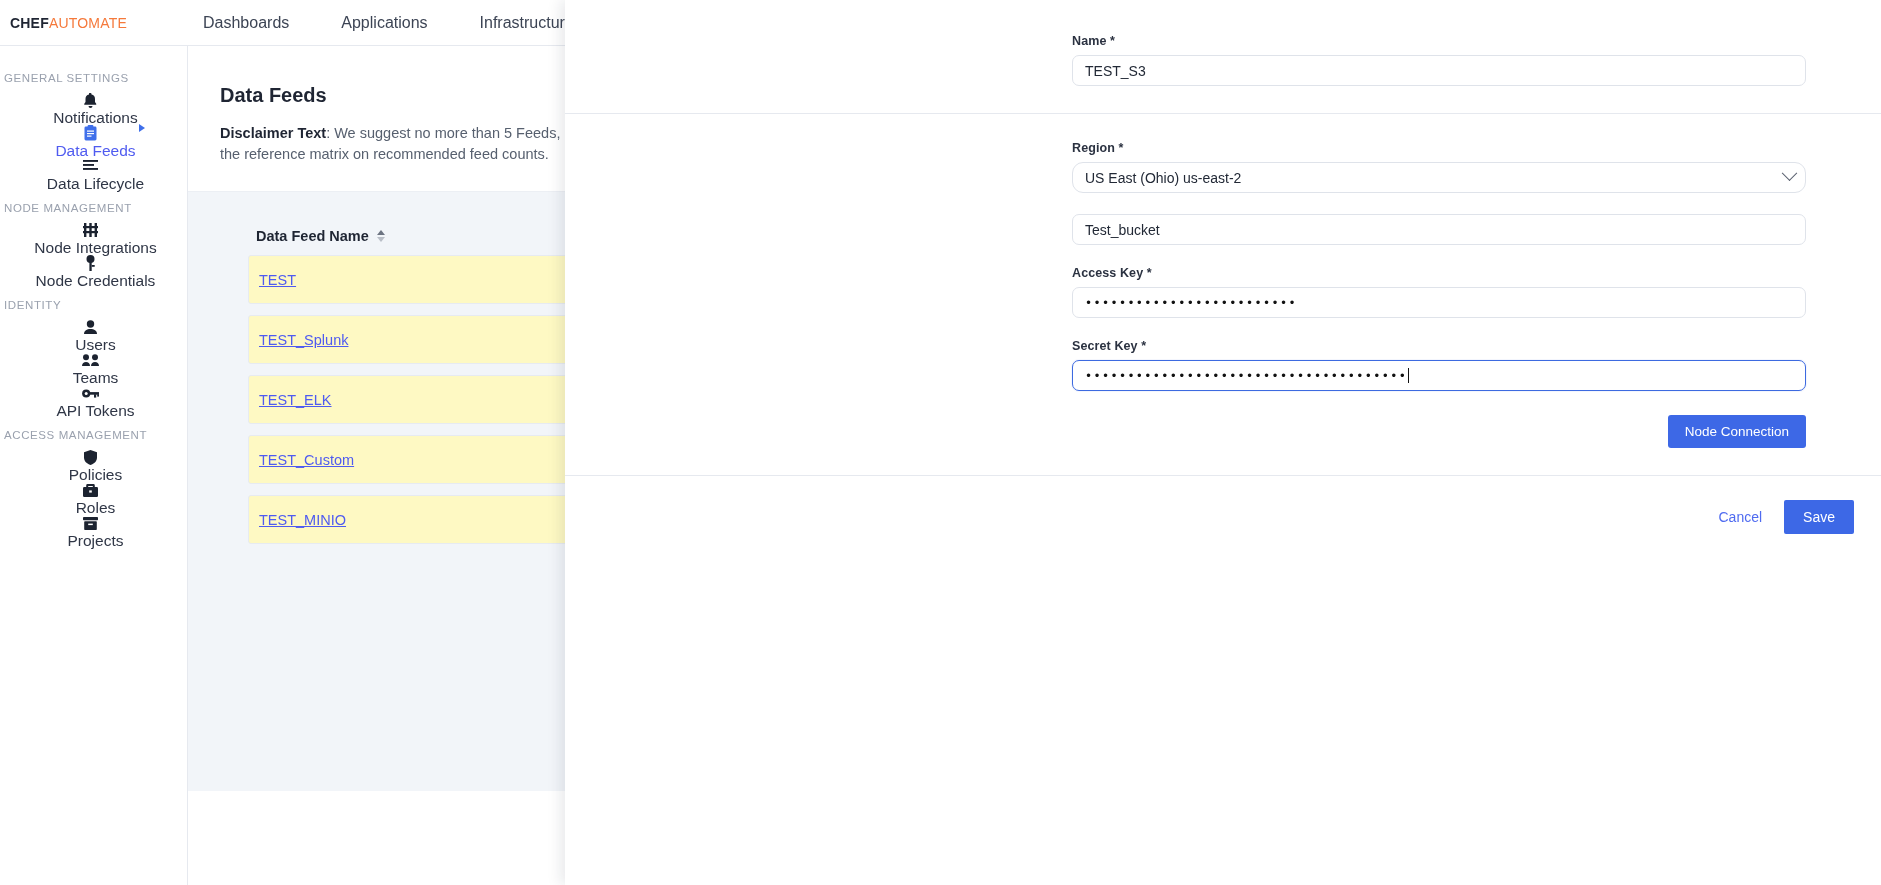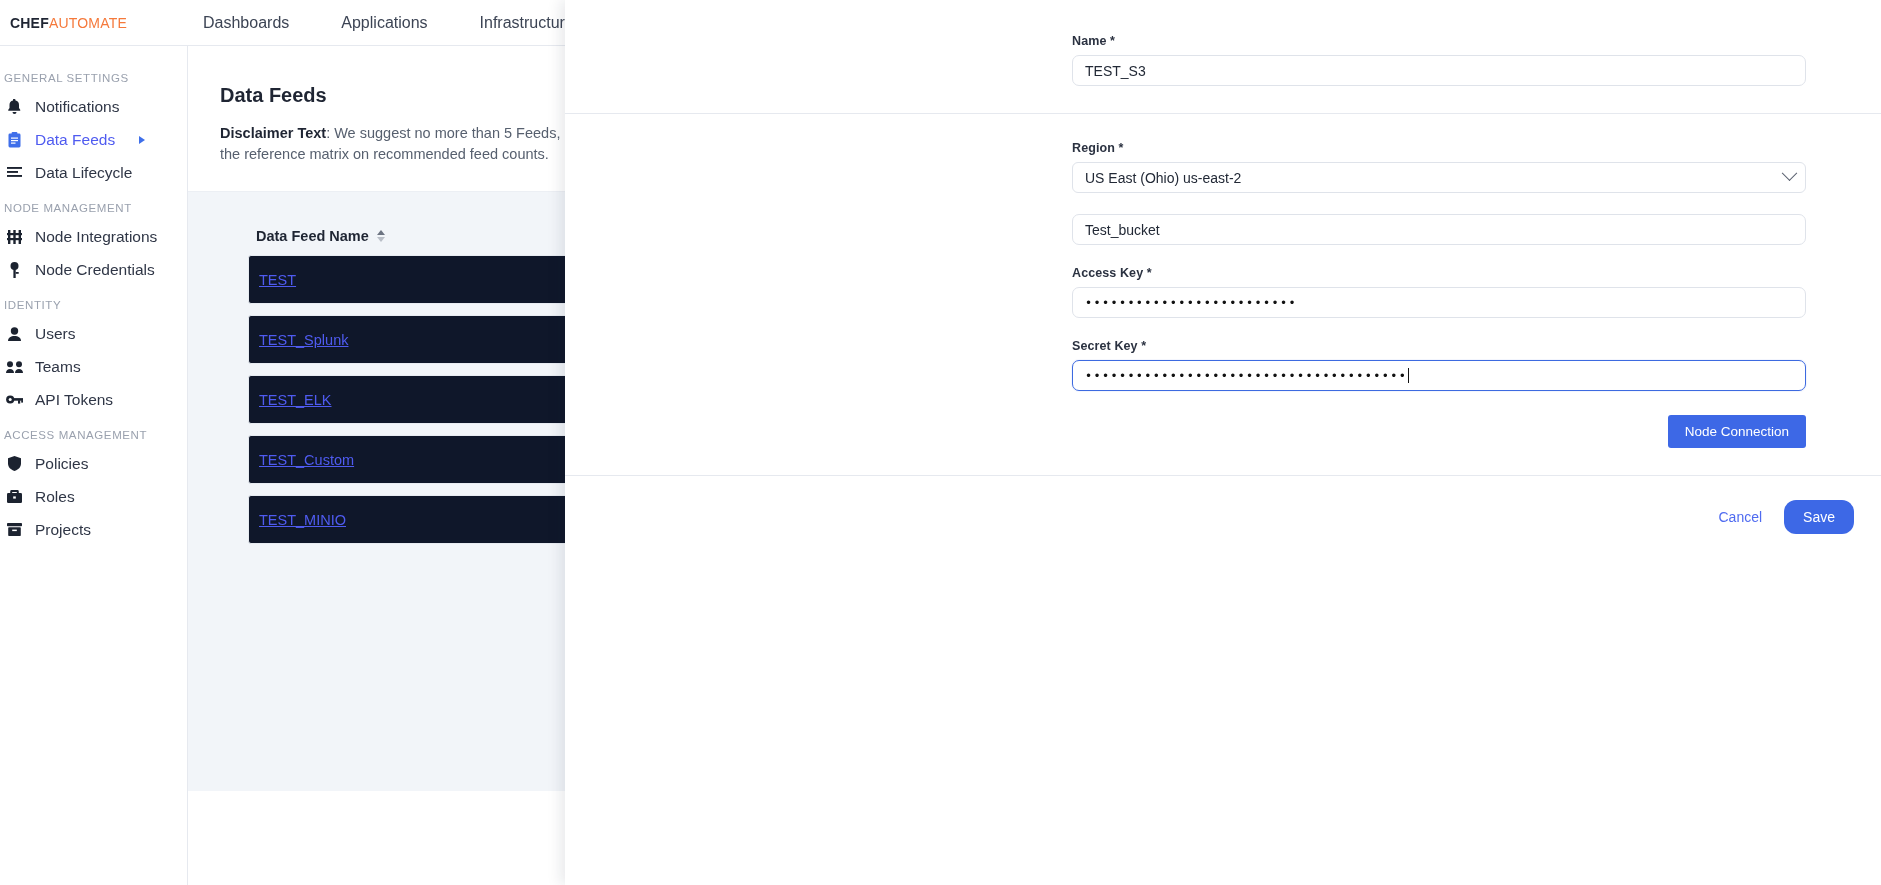--- a/index.html
+++ b/index.html
@@ -36,21 +36,21 @@
     background: #ffffff; border-right: 1px solid #e6e9ef;
     padding-top: 14px;
   }
   .side-section {
     font-size: 11.5px; color: #9aa1ae; letter-spacing: .6px;
     padding: 12px 0 7px 4px; text-transform: uppercase;
   }
   .side-item {
     display: flex; align-items: center; height: 31px;
     padding-left: 4px; font-size: 15.5px; color: #2f3646;
-    cursor: pointer; position: relative; margin-bottom: 2px;
+    cursor: pointer; position: relative; margin-bottom: 2px; flex-direction: column;
   }
   .side-item.active { color: #4f5bf0; }
   .side-ico {
     width: 21px; height: 18px; margin-right: 10px;
     display: inline-flex; align-items: center; justify-content: center;
     color: #1c2330; flex: none;
   }
   .side-item.active .side-ico { color: #3f6fea; }
   .side-ico svg { display: block; }
   .side-caret {
@@ -83,21 +83,21 @@
   }
   .sort-ico { display: flex; flex-direction: column; gap: 2px; }
   .sort-ico i {
     width: 0; height: 0; display: block;
     border-left: 4px solid transparent; border-right: 4px solid transparent;
   }
   .sort-ico i.up { border-bottom: 5px solid #6d7482; }
   .sort-ico i.dn { border-top: 5px solid #b9bec7; }
 
   .feed-row {
-    margin-top: 11px; height: 49px; background: #0f172a;
+    margin-top: 11px; height: 49px; background: #fef9c3;
     border: 1px solid #e7ebf1; border-radius: 3px;
     display: flex; align-items: center; padding-left: 10px;
     width: 620px;
   }
   .feed-link {
     font-size: 14.5px; color: #4f5bf0; text-decoration: underline;
     cursor: pointer;
   }
 
   
@@ -140,21 +140,21 @@
   }
   .dots {
     font-size: 12px; letter-spacing: 1.4px; color: #111; line-height: 1;
     font-family: "DejaVu Sans", sans-serif; white-space: nowrap;
   }
   .caret-bar {
     display: inline-block; width: 1px; height: 15px; background: #111;
     margin-left: 1px; vertical-align: middle;
   }
   .select {
-    width: 734px; height: 31px; border: 1px solid #dfe3ea; border-radius: 6px;
+    width: 734px; height: 31px; border: 1px solid #dfe3ea; border-radius: 11px;
     background: #fff; display: flex; align-items: center;
     justify-content: space-between; padding: 0 10px 0 12px;
     font-size: 14px; color: #222936; cursor: pointer;
   }
   .chev {
     width: 11px; height: 11px; border-right: 1.6px solid #5a6170;
     border-bottom: 1.6px solid #5a6170; transform: rotate(45deg) translate(-3px,-3px);
   }
   .divider { width: 1316px; height: 1px; background: #e6e9ef; }
   .gap-sm { height: 21px; }
@@ -172,21 +172,21 @@
   .footer-sep { margin-top: 27px; }
   .panel-footer {
     display: flex; align-items: center; justify-content: flex-end;
     gap: 22px; padding: 24px 27px 0 15px;
   }
   .btn-link {
     background: none; border: none; color: #4f6bf0; font-size: 14px;
     cursor: pointer; font-family: "Liberation Sans", sans-serif;
   }
   .btn-save {
-    background: #3d68e6; color: #fff; border: none; border-radius: 12px;
+    background: #3d68e6; color: #fff; border: none; border-radius: 2px;
     font-size: 14px; padding: 9px 19px; cursor: pointer;
     font-family: "Liberation Sans", sans-serif;
   }
 </style>
 </head>
 <body>
 
 <div id="app">
 
   <div class="topnav">

